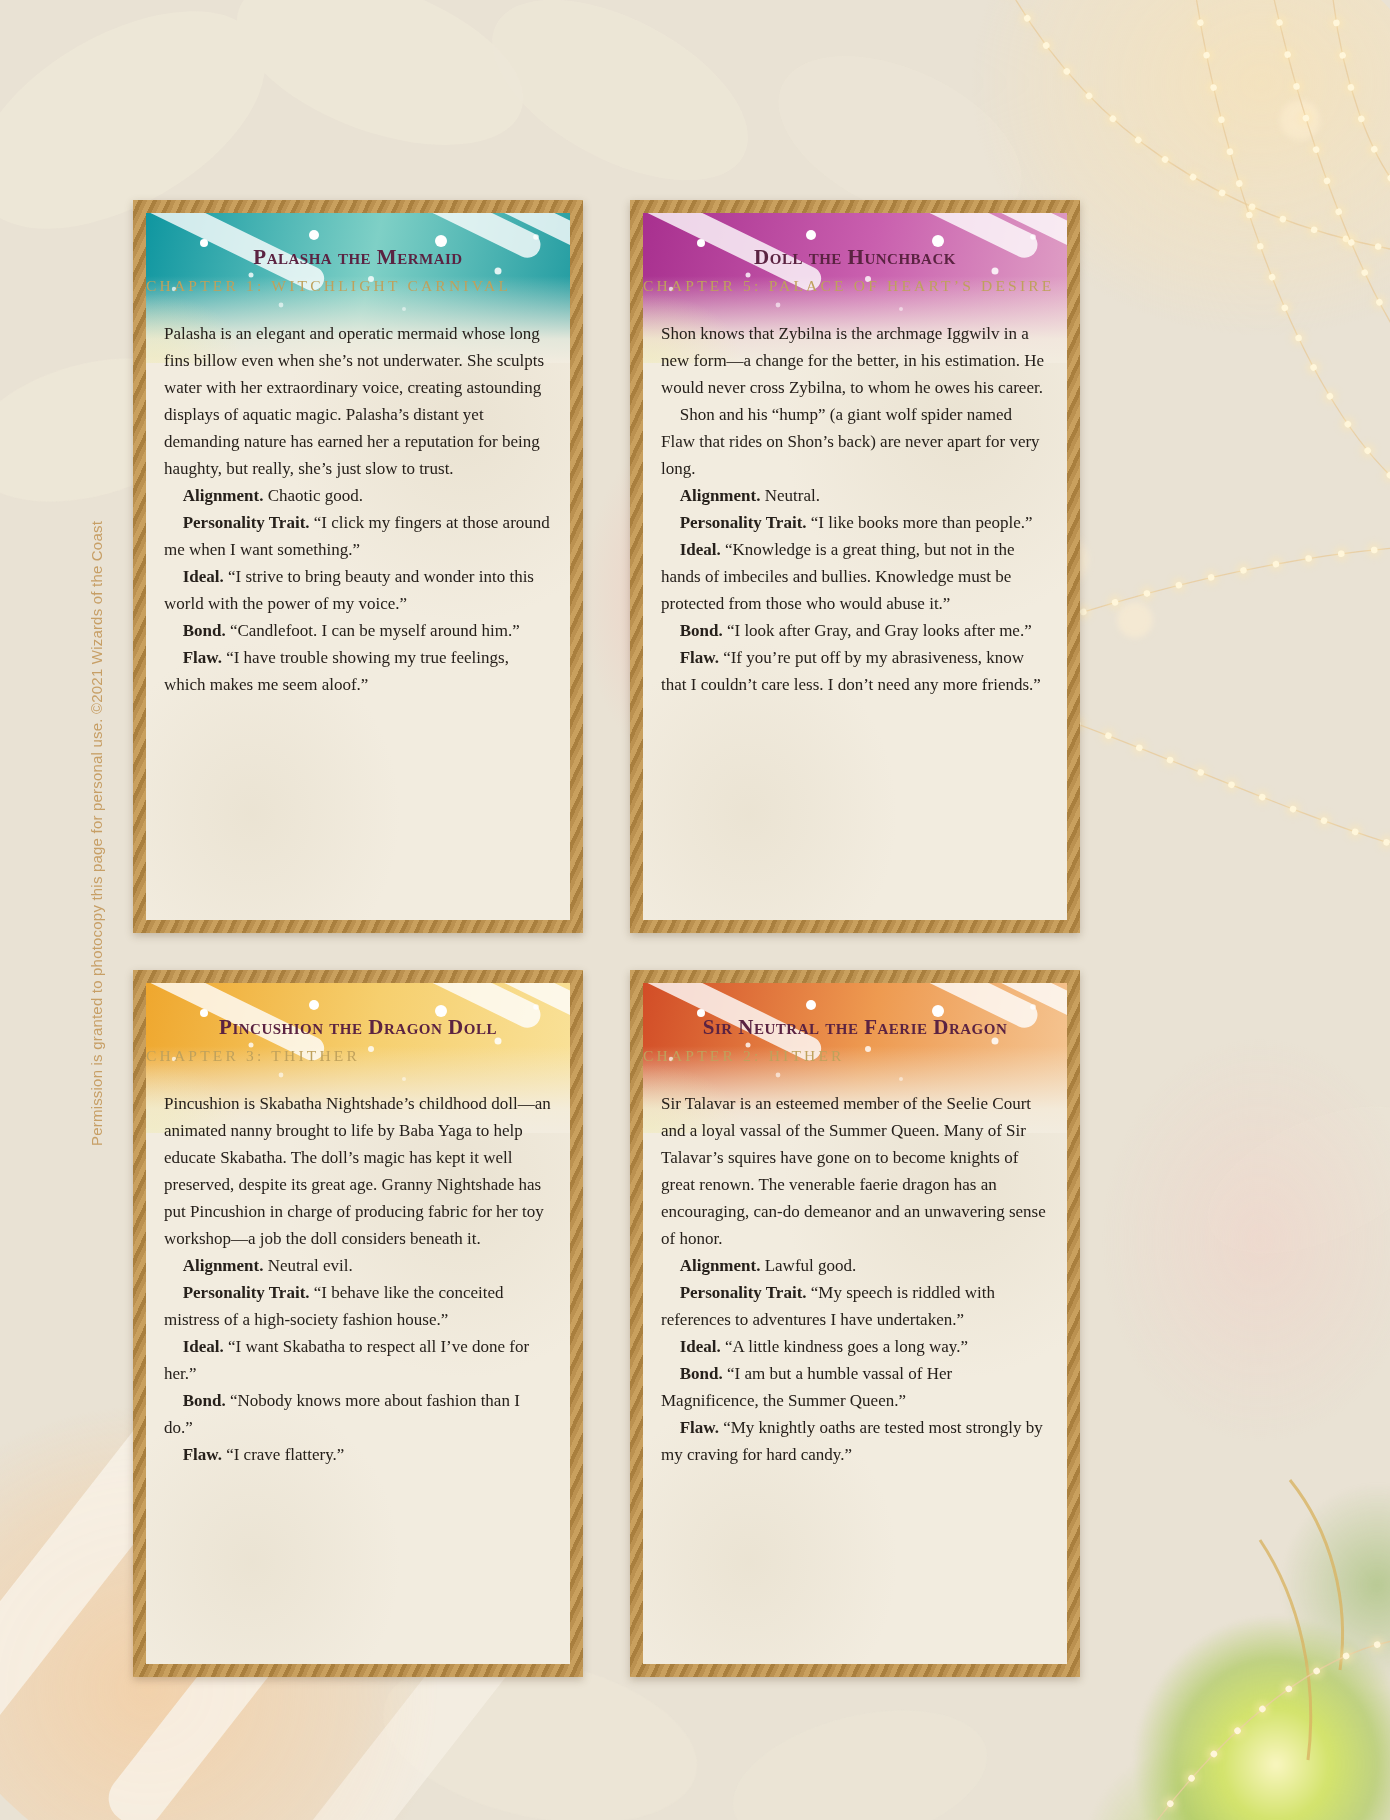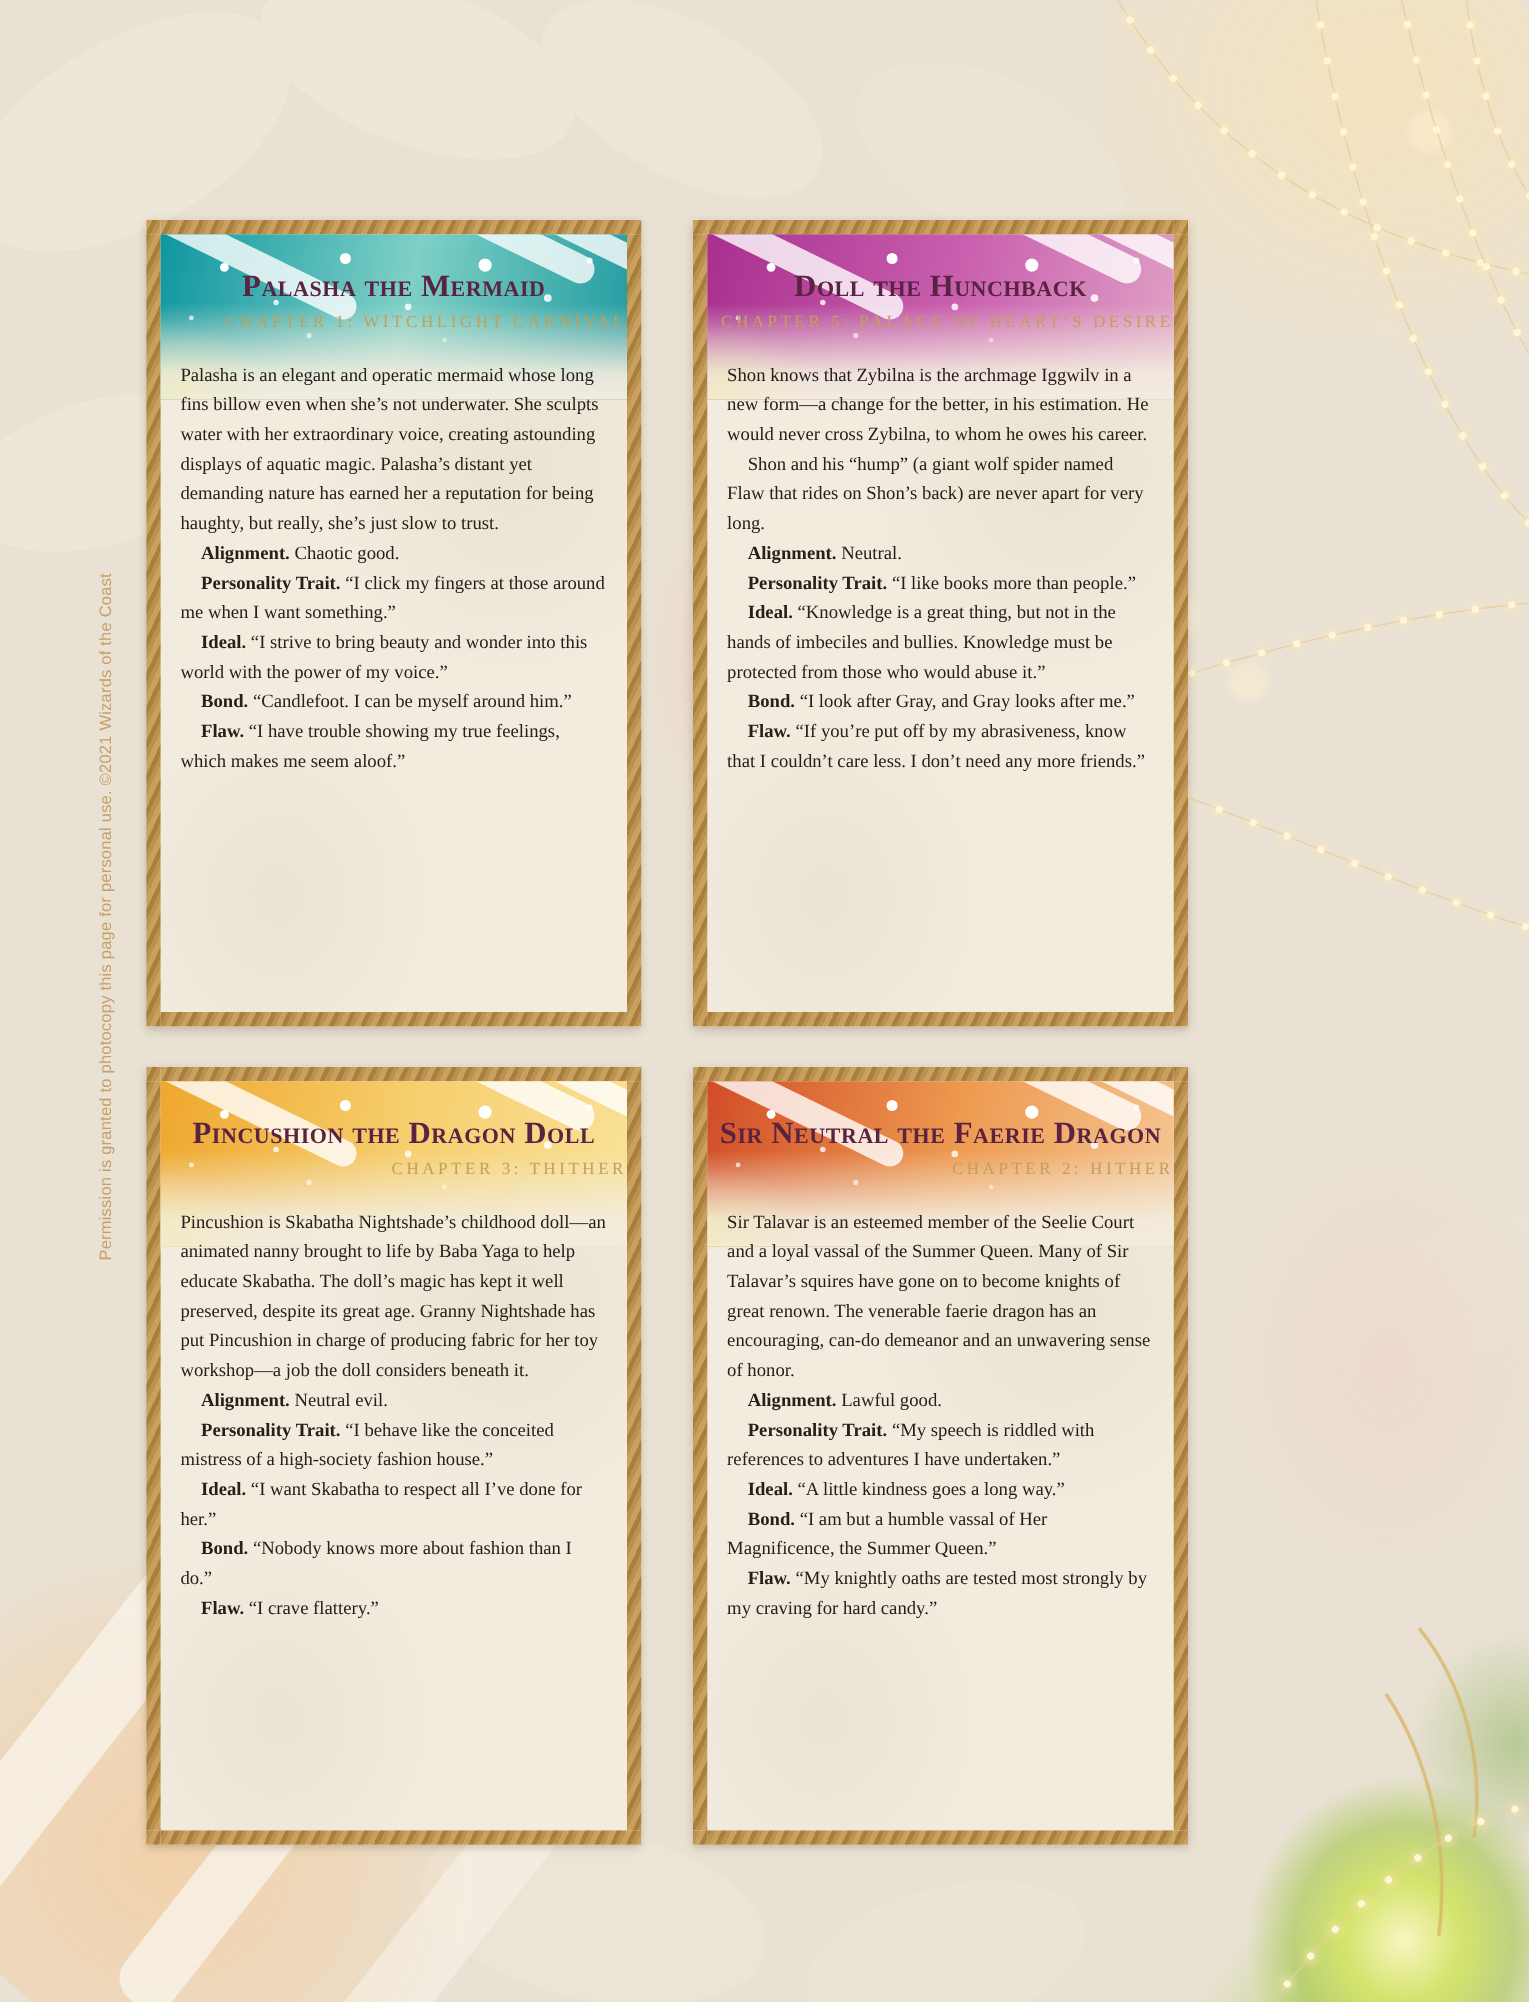--- a/index.html
+++ b/index.html
@@ -59,24 +59,24 @@
       radial-gradient(50% 35% at 25% 85%, rgba(216,205,180,.28), transparent 70%);}
   .card-header{
     position:absolute;left:0;top:0;right:0;height:150px;overflow:hidden;
     background:
       radial-gradient(30% 60% at 2% 96%, rgba(240,235,180,.5), transparent 70%),
       linear-gradient(180deg, rgba(243,237,223,0) 42%, rgba(243,237,223,.92) 84%, #f2ecdf 100%),
       linear-gradient(102deg, var(--a) 0%, var(--b) 52%, var(--c) 100%);}
   .sparkles{position:absolute;left:0;top:0;width:100%;height:100%;}
   .card-title{
     position:relative;z-index:2;margin:33px 0 0;text-align:center;
-    font-variant:small-caps;font-weight:700;font-size:28px;line-height:1.05;
+    font-variant:small-caps;font-weight:700;font-size:21px;line-height:1.05;
     letter-spacing:.5px;color:#5b2342;}
   .card-chapter{
-    position:relative;z-index:2;margin-top:9px;text-align:right;
+    position:relative;z-index:2;margin-top:9px;text-align:left;
     font-size:15.5px;letter-spacing:3.2px;color:#bfa15c;text-transform:uppercase;}
   .card-body{
     position:relative;z-index:2;margin:25px 18px 0;
     font-size:17px;line-height:27px;color:#26201b;}
   .card-body p{margin:0;}
   .b-para{text-indent:0;}
   .b-para + .b-para{text-indent:1.1em;}
   .b-trait{text-indent:1.1em;}
   .lbl{font-weight:700;}
 </style>

